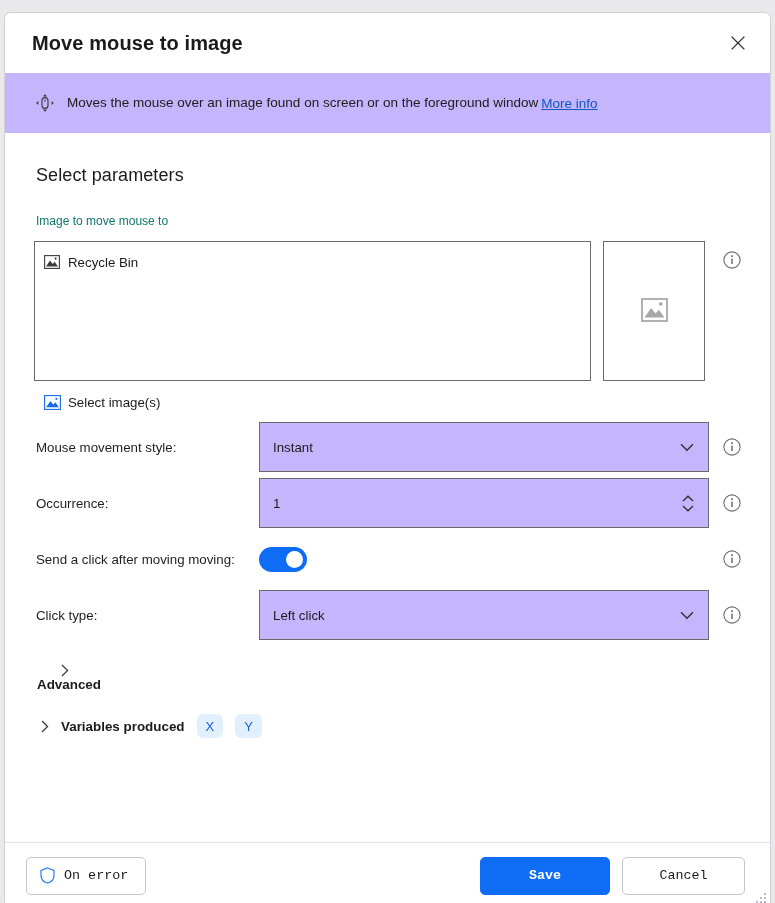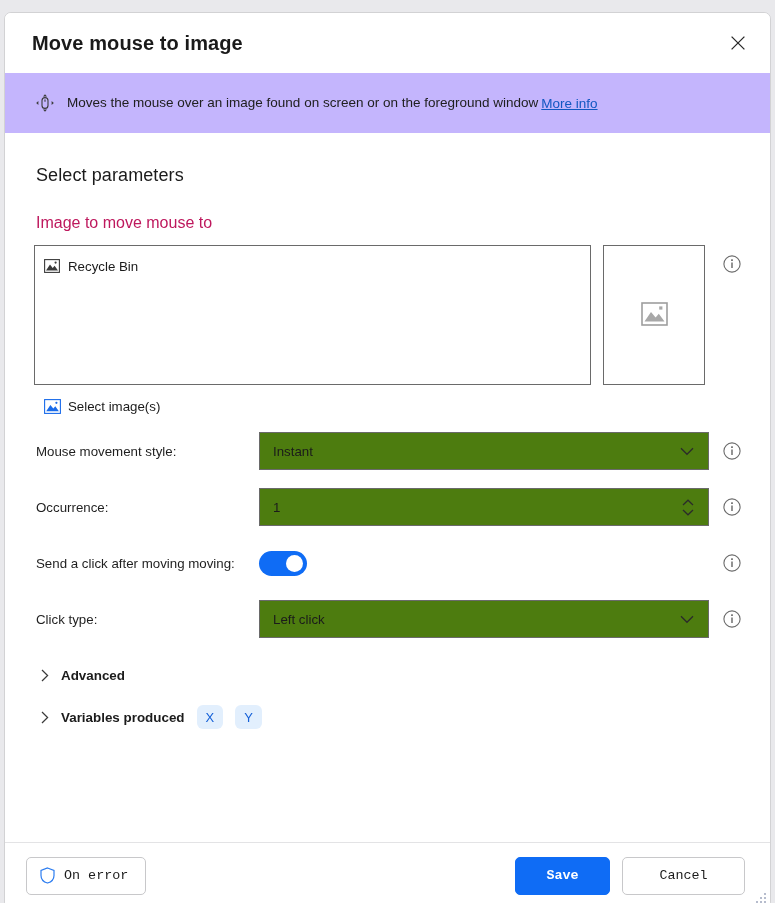--- a/index.html
+++ b/index.html
@@ -99,22 +99,22 @@
 
   .section-title {
     font-size: 18px;
     font-weight: 400;
     color: #1b1b1b;
     margin: 32px 0 0 2px;
     letter-spacing: .1px;
   }
 
   .field-label-top {
-    font-size: 16px;
-    color: #be185d;
+    font-size: 12px;
+    color: #0f766e;
     margin: 28px 0 0 2px;
   }
 
   
   .image-row {
     display: flex;
     align-items: flex-start;
     margin-top: 13px;
   }
   .image-list {
@@ -174,24 +174,24 @@
     width: 225px;
     flex: 0 0 225px;
     font-size: 13.3px;
     color: #1f1f1f;
     padding-left: 2px;
     box-sizing: border-box;
   }
   .control {
     width: 450px;
     flex: 0 0 450px;
-    height: 38px;
+    height: 50px;
     border: 1px solid #6a6a6a;
     box-sizing: border-box;
-    background: #4d7c0f;
+    background: #c4b5fd;
     display: flex;
     align-items: center;
     padding: 0 10px 0 13px;
     font-size: 13.3px;
     color: #1b1b1b;
     position: relative;
   }
   .control .value { flex: 1 1 auto; }
   .chevron { display:flex; align-items:center; justify-content:center; width:22px; }
   .spinner {
@@ -234,21 +234,21 @@
   }
 
   
   .collapse-row {
     display: flex;
     align-items: center;
     margin-top: 22px;
     padding-left: 3px;
     width: max-content;
   }
-  .collapse-row.first { margin-top: 30px; }
+  .collapse-row.first { margin-top: 30px; flex-direction: column; }
   .caret {
     width: 16px;
     display: flex;
     align-items: center;
     justify-content: center;
     margin-right: 8px;
   }
   .collapse-label {
     font-size: 13.4px;
     font-weight: 700;
@@ -290,21 +290,21 @@
     display: flex;
     align-items: center;
     justify-content: center;
     font-size: 13.4px;
     color: #1b1b1b;
     box-sizing: border-box;
   }
   .btn-onerror { padding: 0 17px 0 13px; }
   .btn-onerror .shield { margin-right: 9px; display: flex; }
   .btn-save {
-    width: 95px;
+    width: 130px;
     background: #0f6cf5;
     border-color: #0f6cf5;
     color: #ffffff;
     font-weight: 600;
     margin-left: auto;
   }
   .btn-cancel {
     width: 123px;
     margin-left: 12px;
   }

